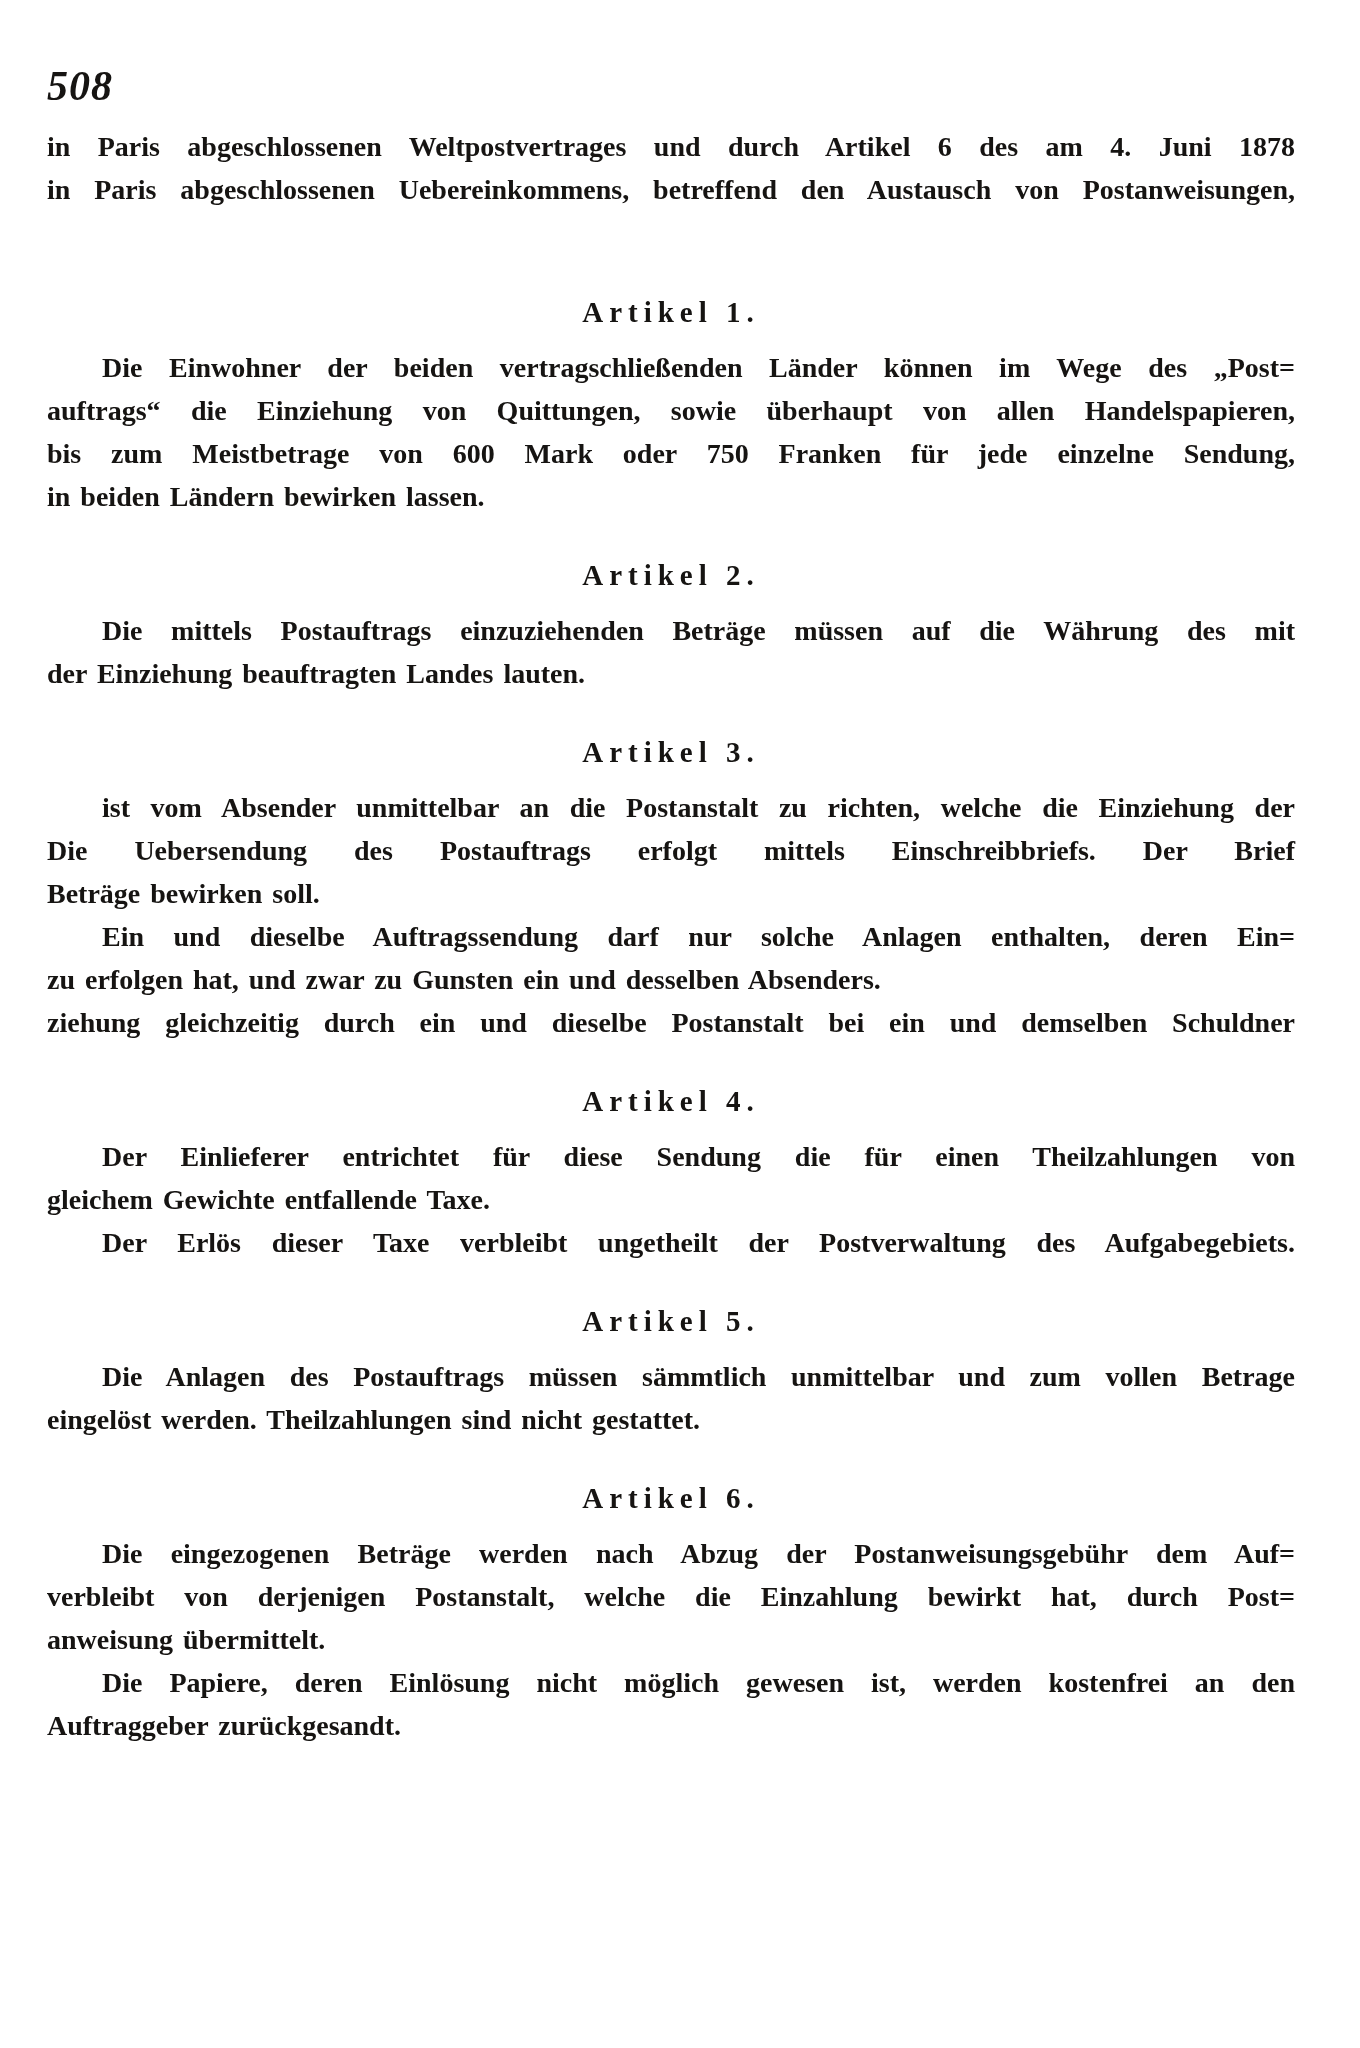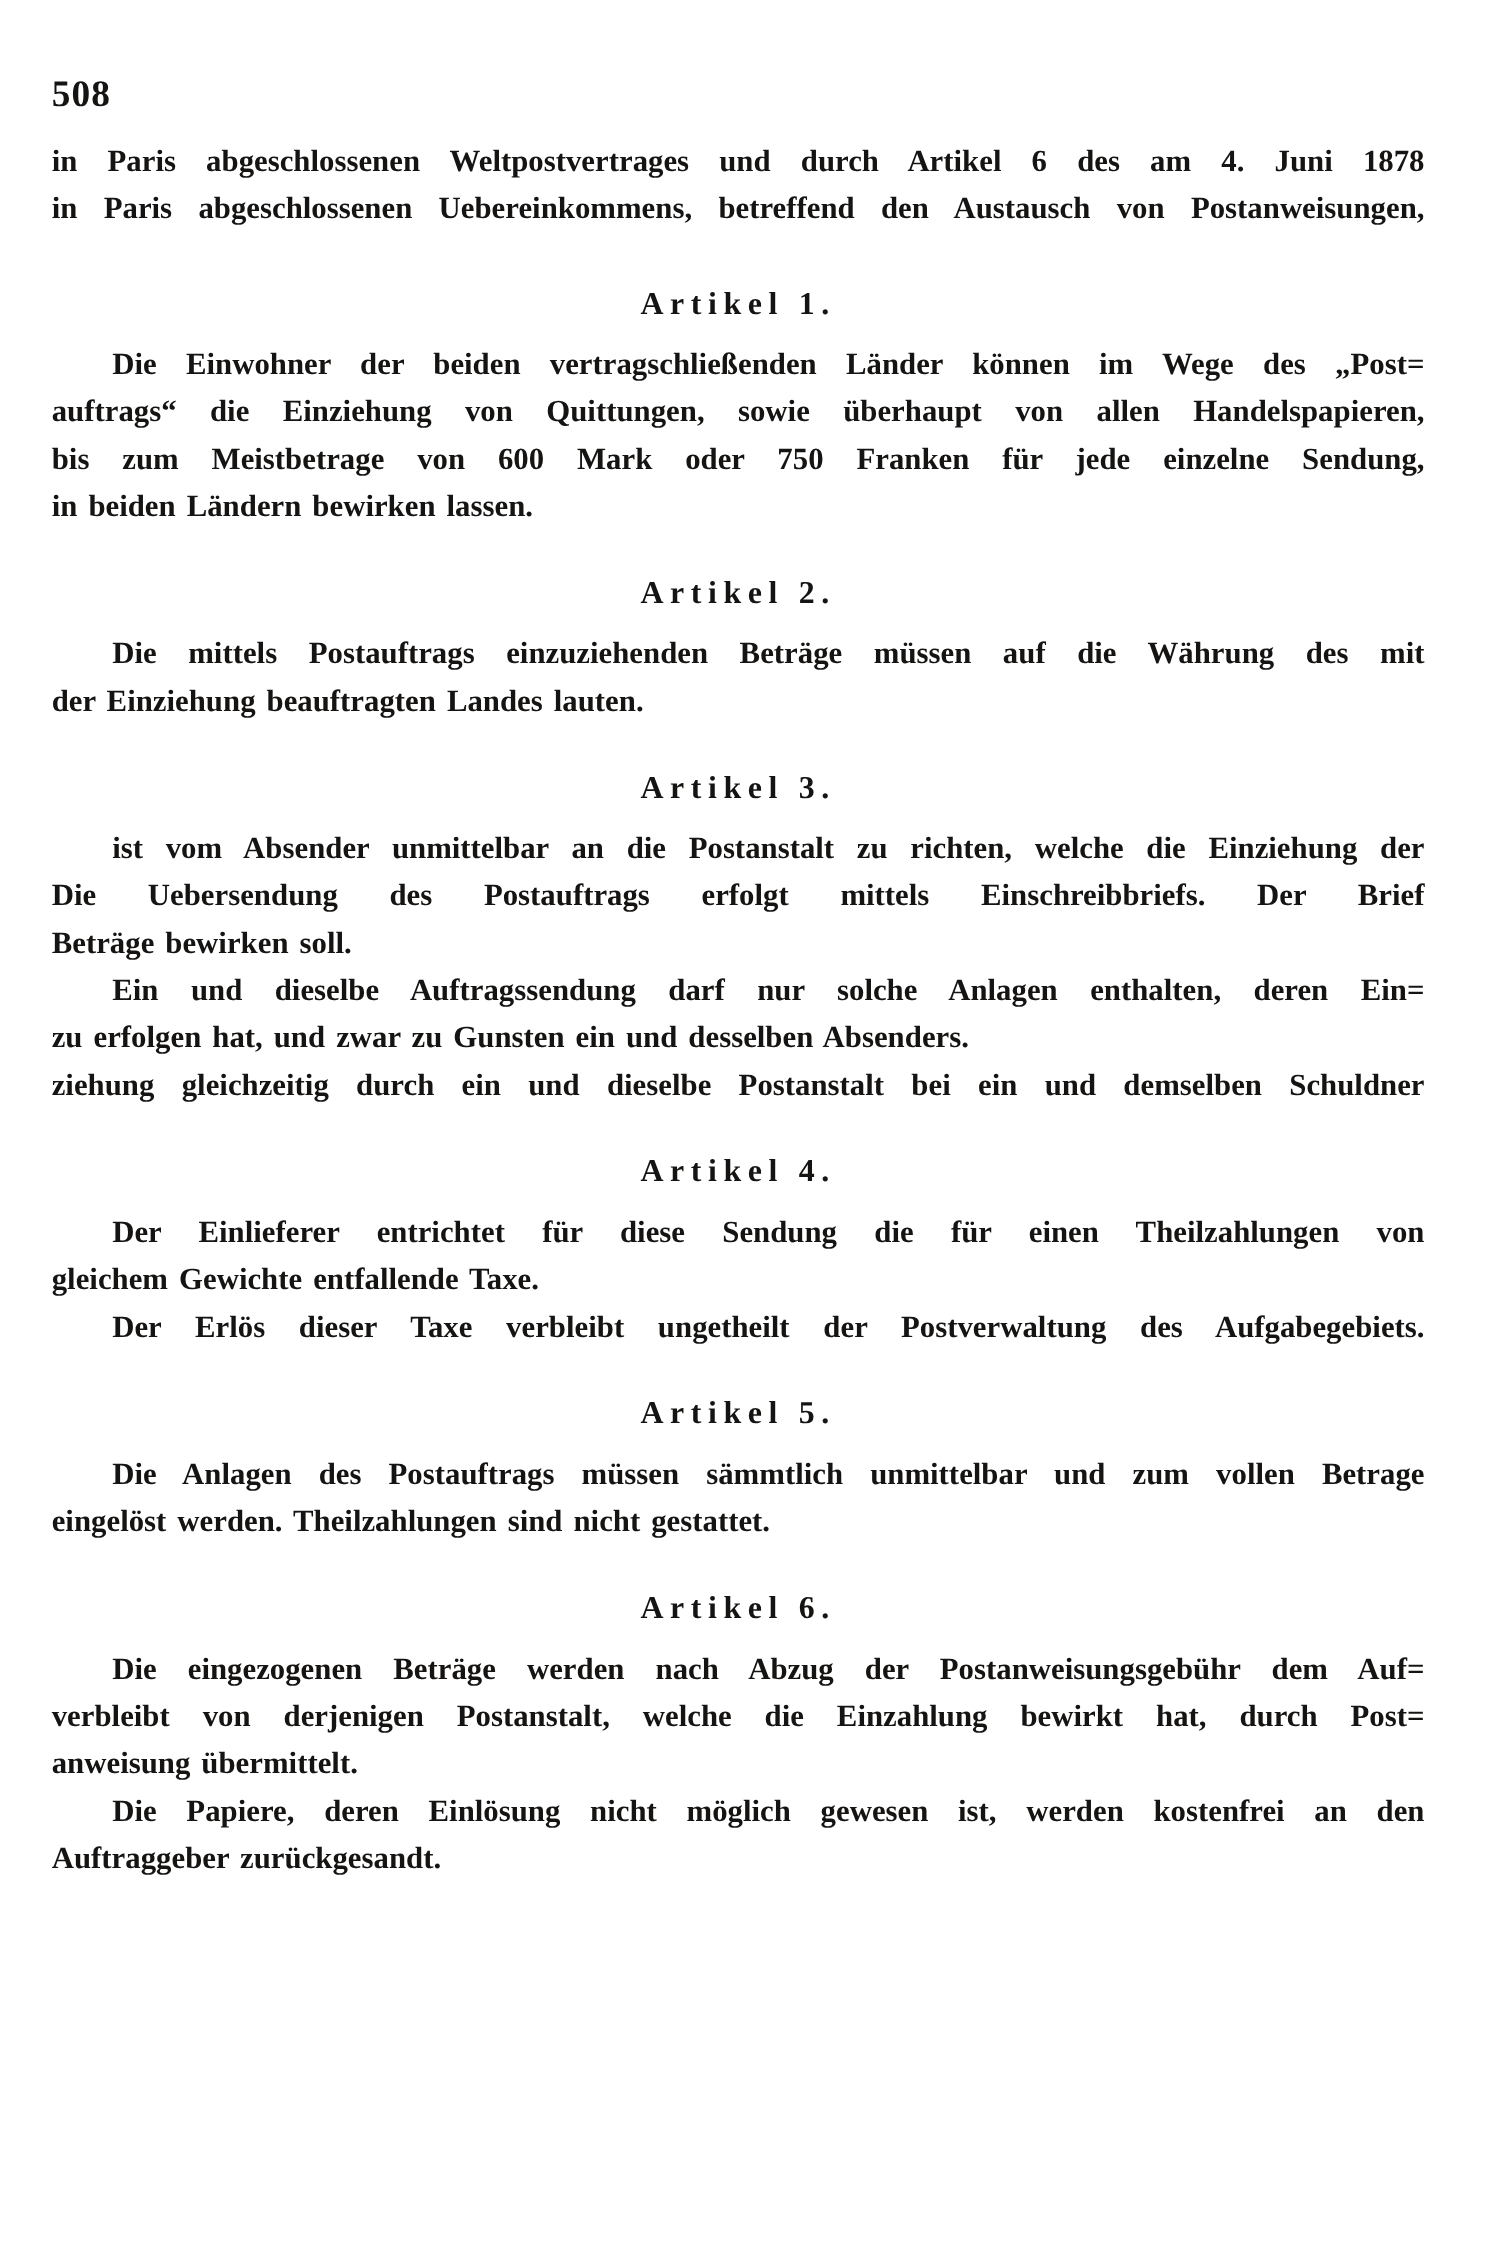--- a/index.html
+++ b/index.html
@@ -14,23 +14,24 @@
     margin: 0 auto;
     background: #ffffff;
     color: #161412;
     font-family: "Liberation Serif", "DejaVu Serif", serif;
     font-weight: 700;
     box-sizing: border-box;
     padding: 66px 65px 0 47px;
     overflow: hidden;
   }
   .page-number {
-    font-size: 34px;
+    font-size: 42px;
     line-height: 40px;
     letter-spacing: 1px;
+    font-style: italic;
   }
   .para {
     font-size: 28px;
     margin: 0;
   }
   .intro {
     margin-top: 19px;
   }
   .line {
     line-height: 43px;
@@ -46,21 +47,21 @@
     text-indent: 55px;
   }
   .article-heading {
     font-size: 29px;
     line-height: 43px;
     text-align: center;
     letter-spacing: 6px;
     margin: 36px 0 12px 0;
   }
   .article.first .article-heading {
-    margin-top: 44px;
+    margin-top: 80px;
   }
 </style>
 </head>
 <body>
 
 <div class="page">
 
   <div class="page-number">508</div>
 
   <div class="para intro">

